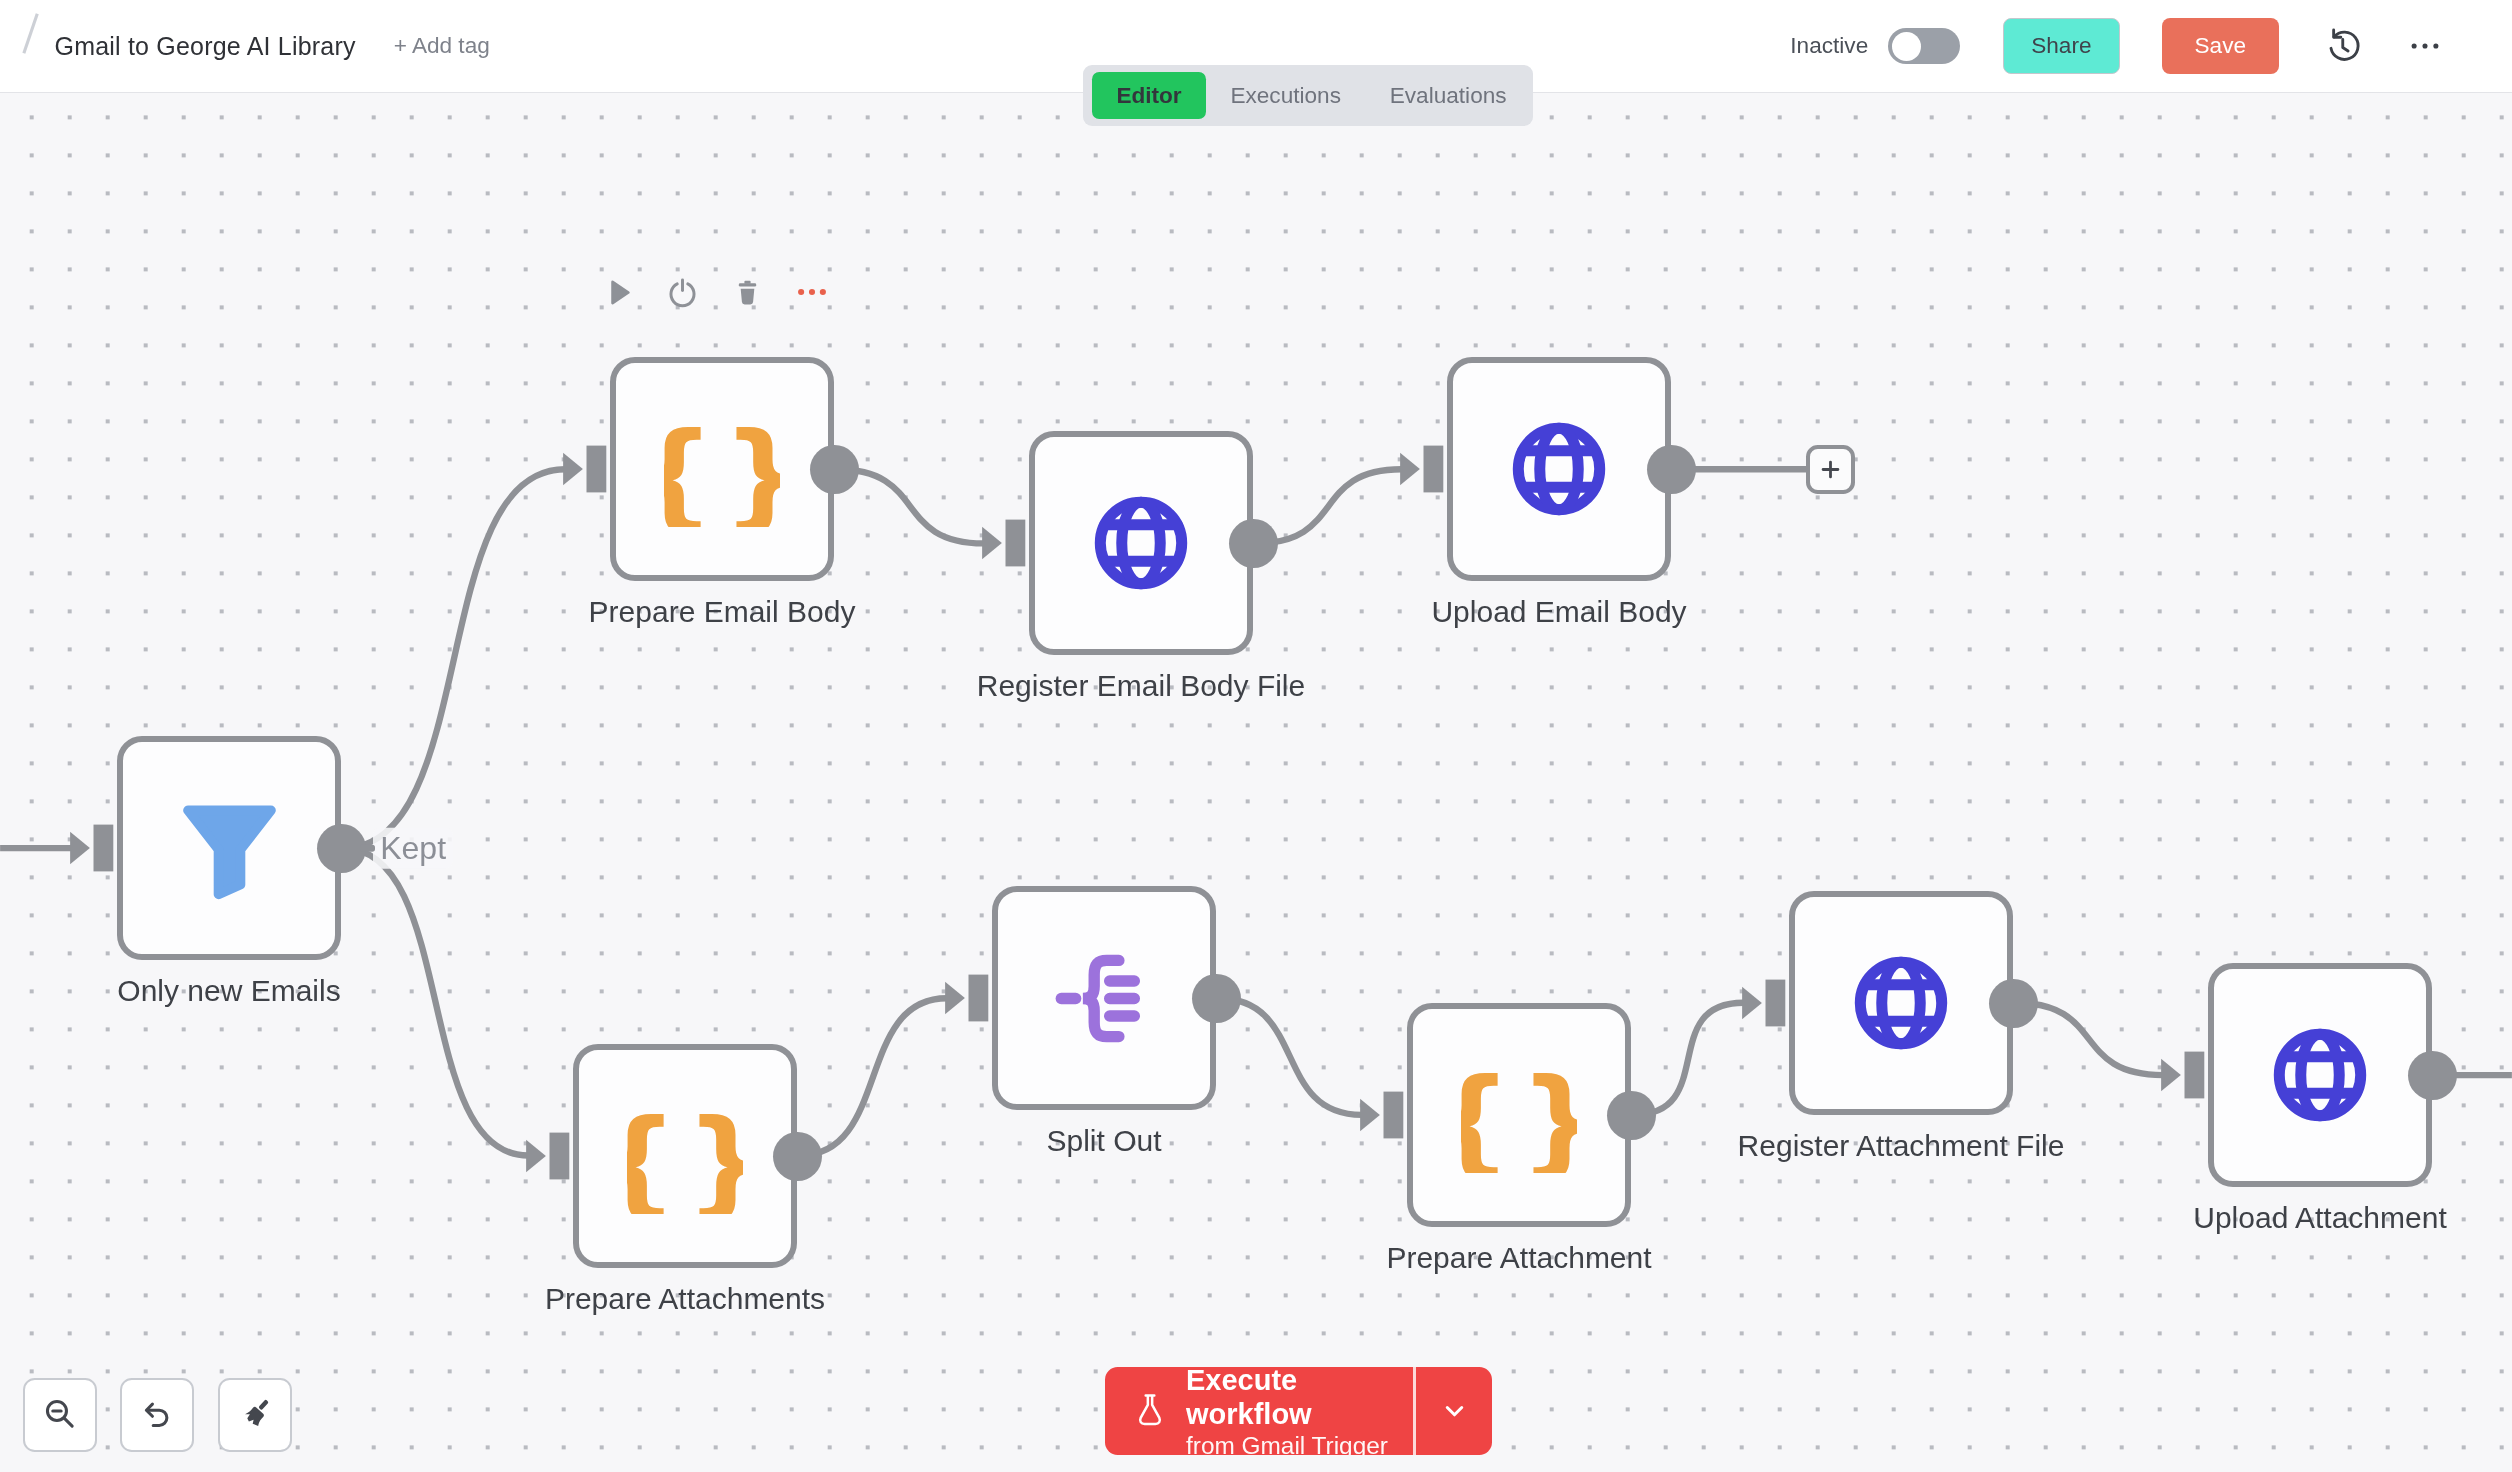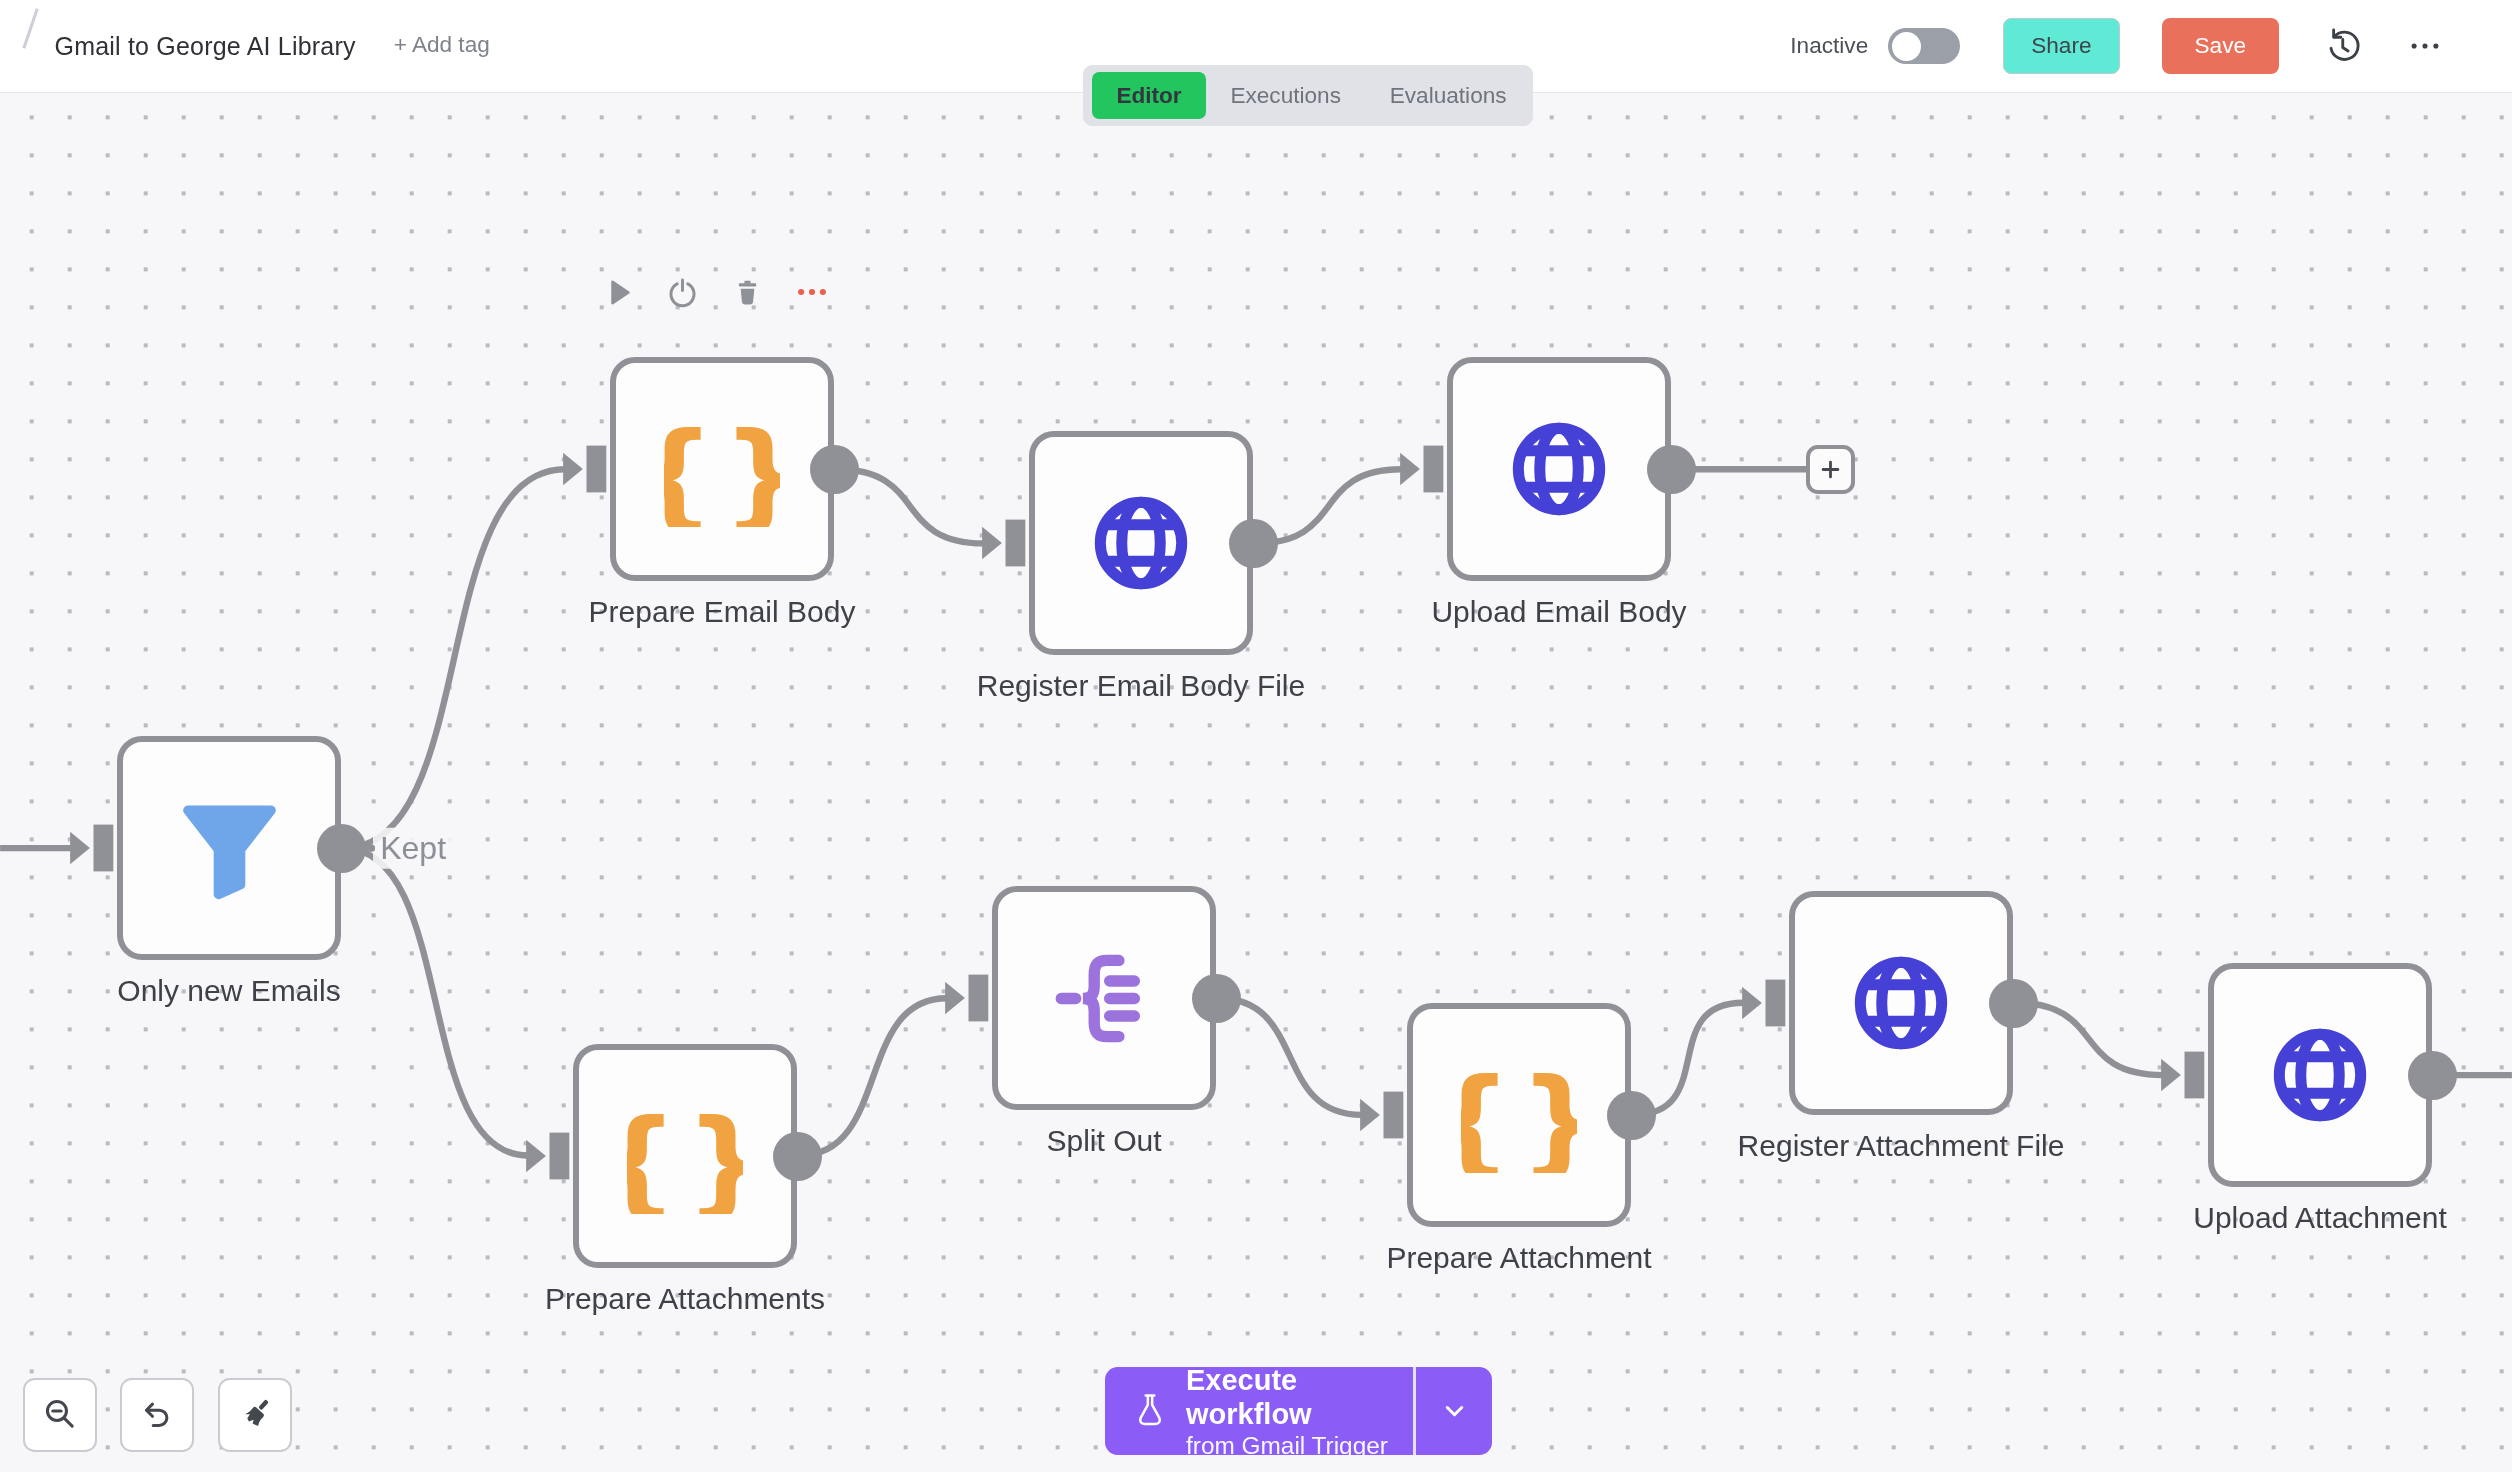--- a/index.html
+++ b/index.html
@@ -39,21 +39,21 @@
   #node-toolbar .tb { width:36px; height:40px; display:flex; align-items:center; justify-content:center; cursor:pointer; }
 
   
   #plus-btn { position:absolute; z-index:4; width:49px; height:49px; background:#fbfbfc;
     border:4.5px solid #8f9196; border-radius:11.8px; display:flex; align-items:center; justify-content:center; }
 
   
   #header { position:absolute; left:0; top:0; width:2512px; height:93px; background:#ffffff;
     border-bottom:1.8px solid #e3e4e8; z-index:10; display:flex; align-items:center;
     justify-content:space-between; padding:0 67px 0 22px; }
-  .hleft { display:flex; }
+  .hleft { display:flex; align-items:center; }
   #corner-slash { margin-right:14.5px; margin-top:-25px; }
   #wf-title { font-size:25px; font-weight:500; color:#2f3136; letter-spacing:0.2px; }
   #add-tag { font-size:22.6px; color:#7e828b; margin-left:38px; cursor:pointer; }
   .hright { display:flex; align-items:center; }
   #status-label { font-size:22.6px; color:#4b5058; }
   #toggle { width:72px; height:36px; border-radius:19px; background:#9ba0a8; position:relative;
     margin-left:20px; cursor:pointer; }
   #toggle .knob { position:absolute; left:3.6px; top:3.6px; width:29px; height:29px; border-radius:50%; background:#ffffff; }
   #share-btn { margin-left:43px; height:56px; padding:0 27px; background:#5eead4;
     border:1.8px solid #c4c7cd; border-radius:8.1px; font-size:22.6px; color:#3f434b;
@@ -71,21 +71,21 @@
     color:#6f737d; cursor:pointer; white-space:nowrap; }
   .tab.active { background:#22c55e; border-radius:7.2px; color:#33363c; font-weight:700; margin-left:7.2px; }
 
   
   .corner-btn { position:absolute; width:74px; height:74px; background:#ffffff;
     border:2.3px solid #c8cbd1; border-radius:11.8px; display:flex; align-items:center;
     justify-content:center; z-index:5; cursor:pointer; }
 
   
   #execute-btn { position:absolute; left:1105px; top:1367px; width:387px; height:88px;
-    background:#8b5cf6; border-radius:12.7px; display:flex; z-index:5; overflow:hidden; }
+    background:#ef4444; border-radius:12.7px; display:flex; z-index:5; overflow:hidden; }
   #execute-main { flex:1; display:flex; align-items:center; padding-left:27px; cursor:pointer; }
   #execute-text { margin-left:18px; color:#fff; }
   #execute-label { font-size:29px; font-weight:bold; line-height:34px; }
   #execute-sub { font-size:24.4px; font-weight:400; opacity:.96; line-height:29px; }
   #execute-divider { width:2.7px; background:rgba(255,255,255,.8); margin:0; }
   #execute-caret { width:76px; display:flex; align-items:center; justify-content:center; cursor:pointer; }
 </style>
 </head>
 <body>
 

